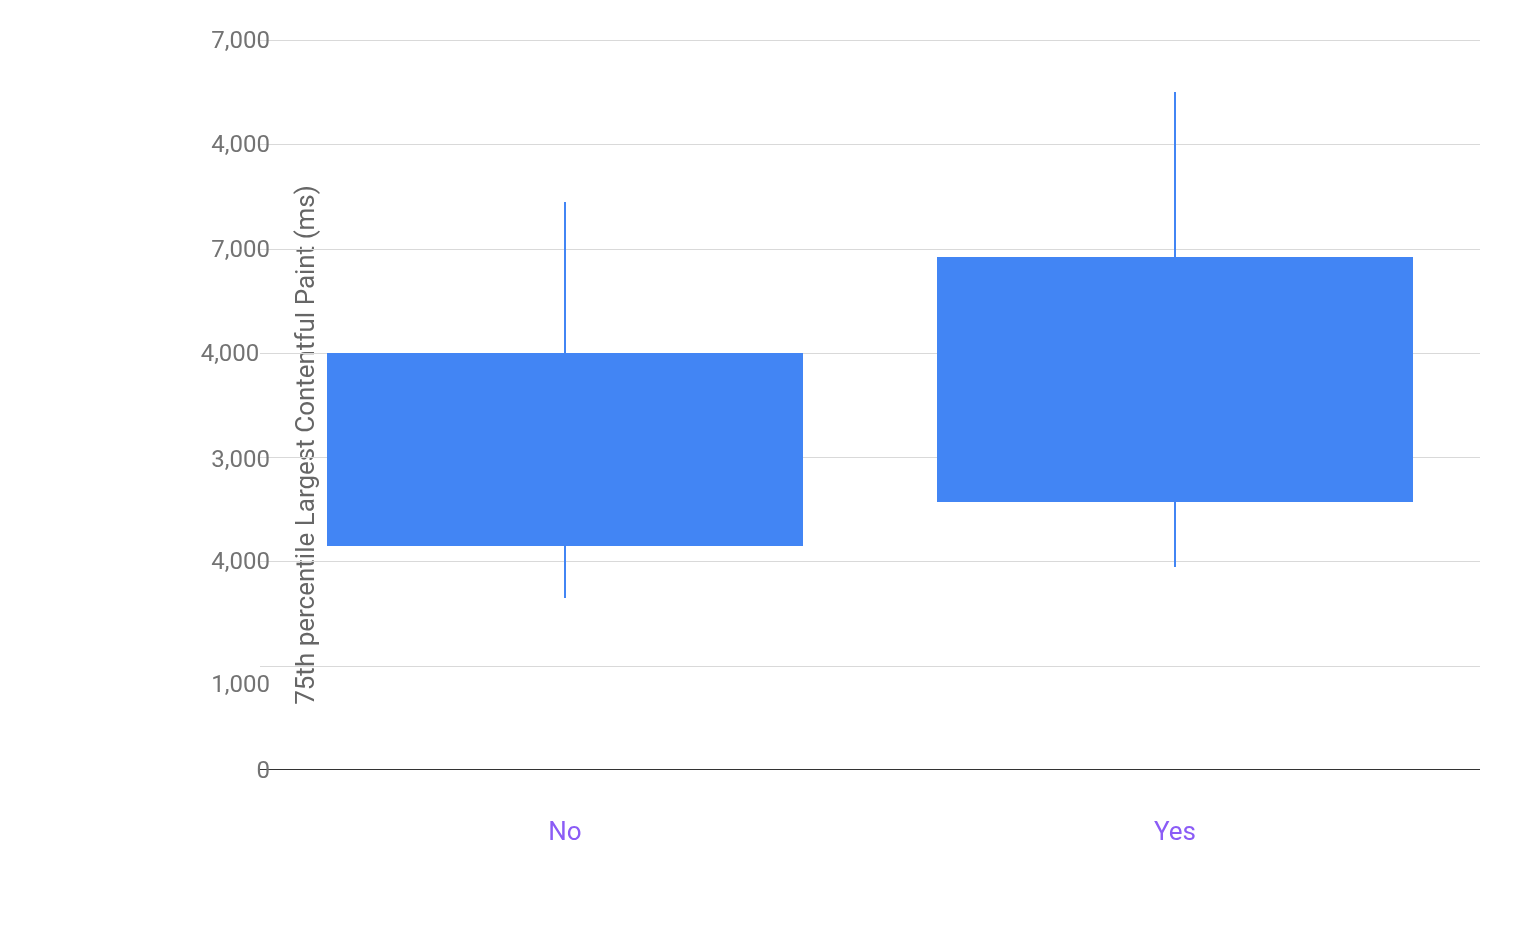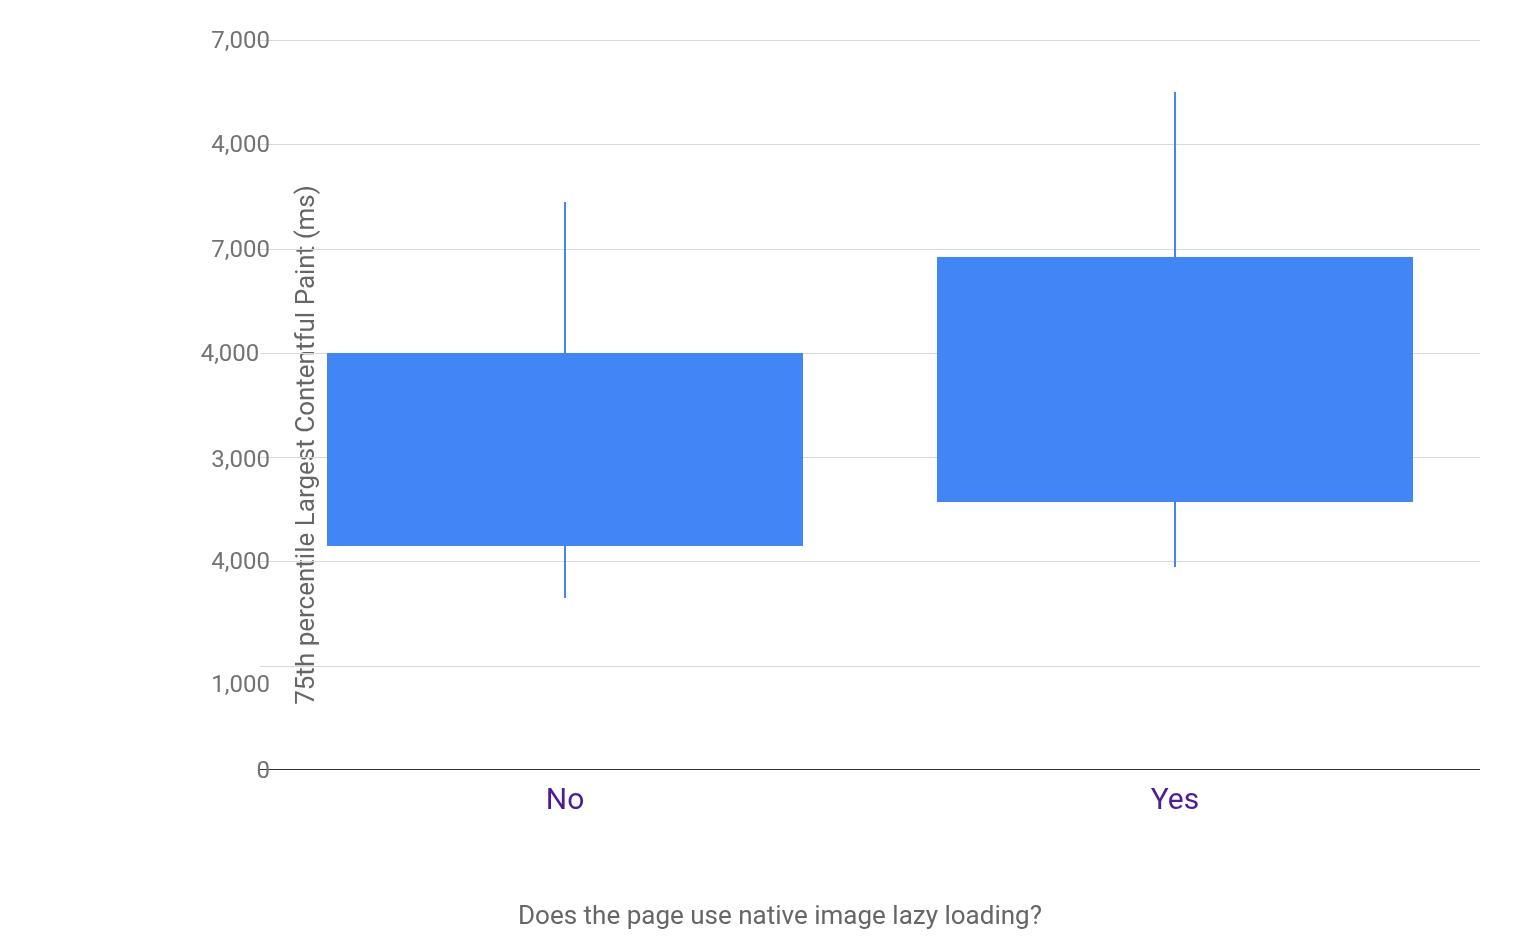--- a/index.html
+++ b/index.html
@@ -64,23 +64,23 @@
     position: absolute;
     right: 1230px;
     font-size: 24px;
     color: #737373;
     transform: translateY(-50%);
     text-align: right;
     width: 80px;
   }
   .x-tick {
     position: absolute;
-    top: 741px;
-    font-size: 30px;
-    color: #4c1d95;
+    top: 776px;
+    font-size: 26px;
+    color: #8b5cf6;
     transform: translateX(-50%);
     text-align: center;
   }
   .box {
     position: absolute;
     background: #4285f4;
   }
   .whisker {
     position: absolute;
     width: 2px;
@@ -105,21 +105,20 @@
       <div class="gridline" style="top: 0px;"></div>
       <div class="axis-line x-axis-line"></div>
       <div class="whisker" style="left: 304px; top: 505.786px; height: 52.1429px;"></div>
       <div class="whisker" style="left: 304px; top: 161.643px; height: 151.214px;"></div>
       <div class="box" style="left: 67.1px; width: 475.8px; top: 312.857px; height: 192.929px; background: rgb(66, 133, 244);"></div>
       <div class="whisker" style="left: 914px; top: 461.986px; height: 64.6571px;"></div>
       <div class="whisker" style="left: 914px; top: 52.1429px; height: 164.771px;"></div>
       <div class="box" style="left: 677.1px; width: 475.8px; top: 216.914px; height: 245.071px; background: rgb(66, 133, 244);"></div>
     </div>
 
-  <div class="x-axis-label">Does the page use native image lazy loading?</div>
 
 <div class="y-tick" style="top: 730px;">0</div>
     <div class="y-tick" style="top: 625.714px; margin-top: 18px;">1,000</div>
     <div class="y-tick" style="top: 521.429px;">4,000</div>
     <div class="y-tick" style="top: 419px;">3,000</div>
     <div class="y-tick" style="top: 312.857px; text-align: center;">4,000</div>
     <div class="y-tick" style="top: 208.571px;">7,000</div>
     <div class="y-tick" style="top: 104.286px;">4,000</div>
     <div class="y-tick" style="top: 0px;">7,000</div>
     <div class="x-tick" style="left: 505px;">No</div>

